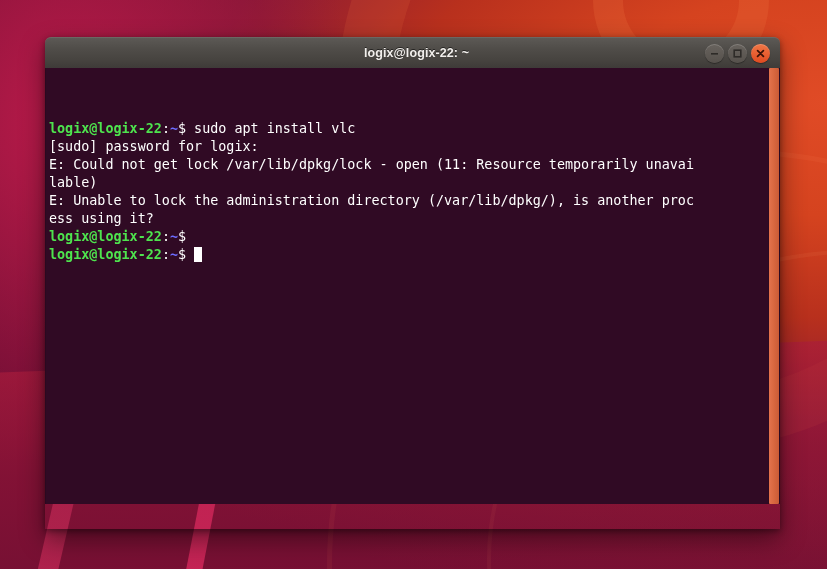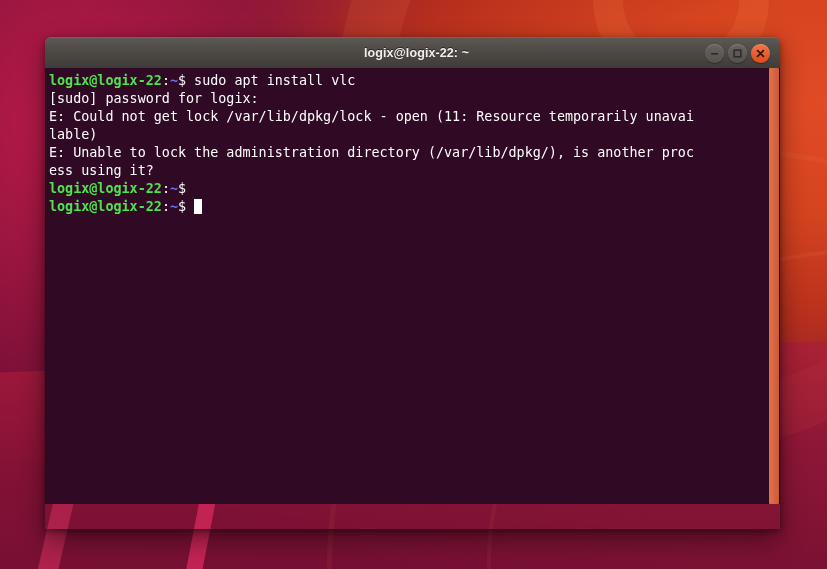--- a/index.html
+++ b/index.html
@@ -166,20 +166,21 @@
   }
   .term-screen {
     flex: 1 1 auto;
     padding: 4px 0 0 3px;
     overflow: hidden;
     font-family: "DejaVu Sans Mono", "Liberation Mono", monospace;
     font-size: 13.4px;
     line-height: 18px;
     color: #ffffff;
     white-space: pre;
+    margin-top: 48px;
   }
   .term-line { white-space: pre; }
   .seg-user { color: #4ee44e; font-weight: bold; }
   .seg-colon { color: #ffffff; }
   .seg-path { color: #6d6dff; font-weight: bold; }
   .seg-dollar { color: #ffffff; }
   .seg-plain { color: #ffffff; }
   .cursor-block {
     display: inline-block;
     width: 8px;

